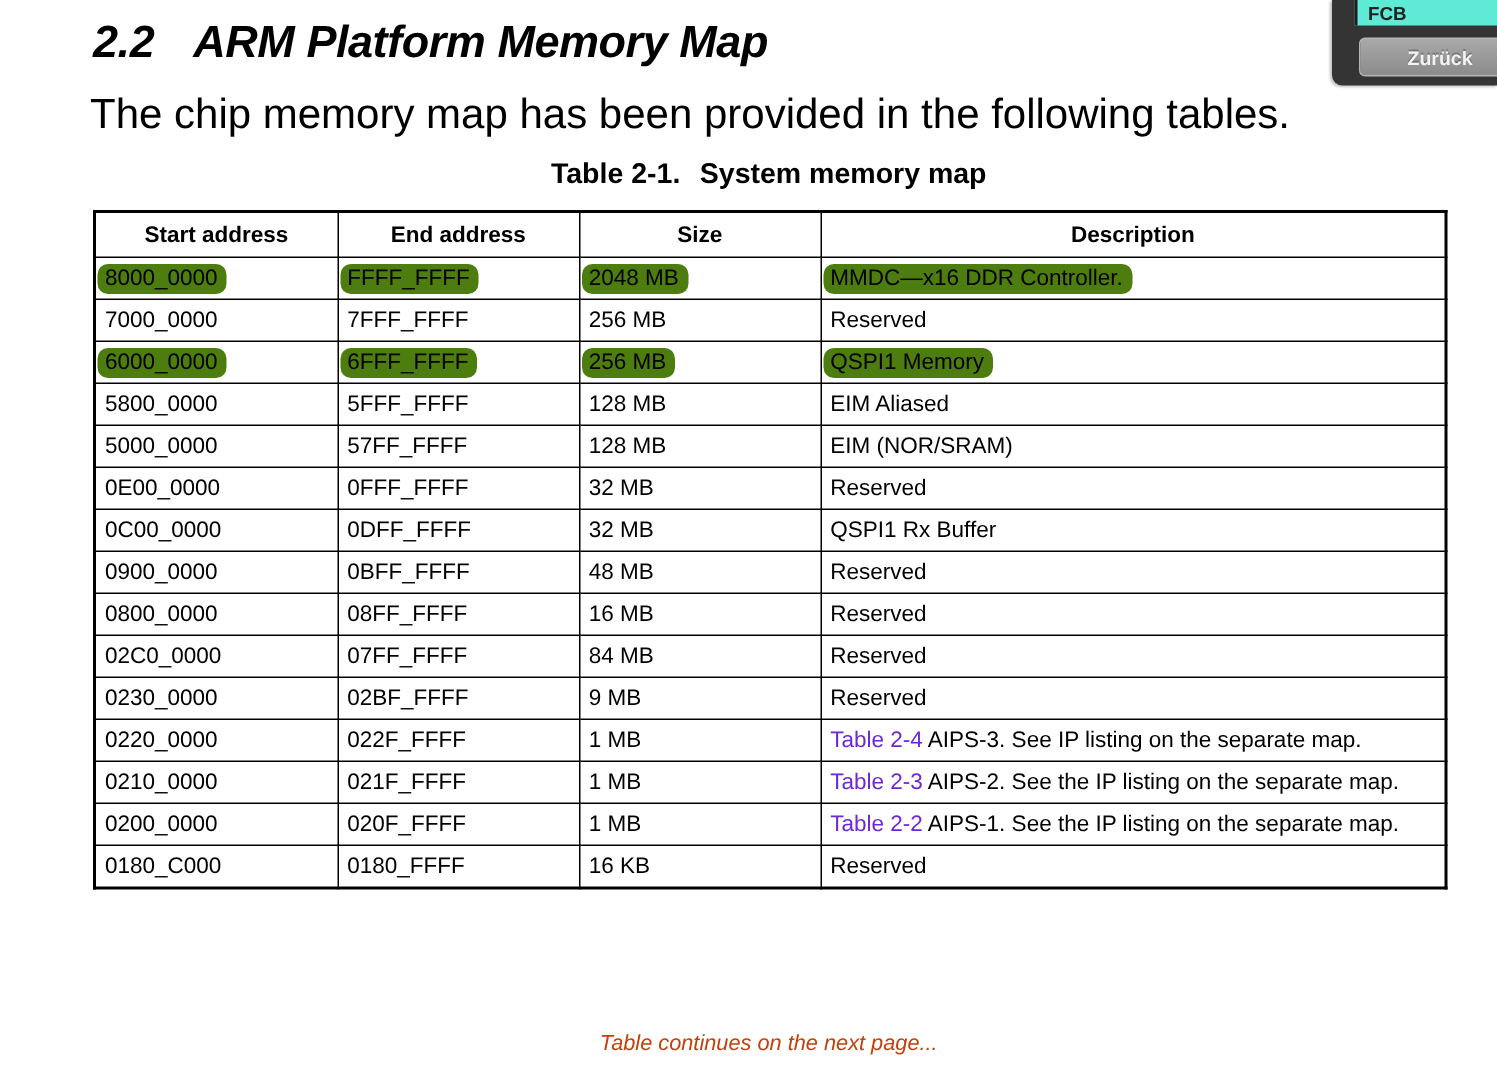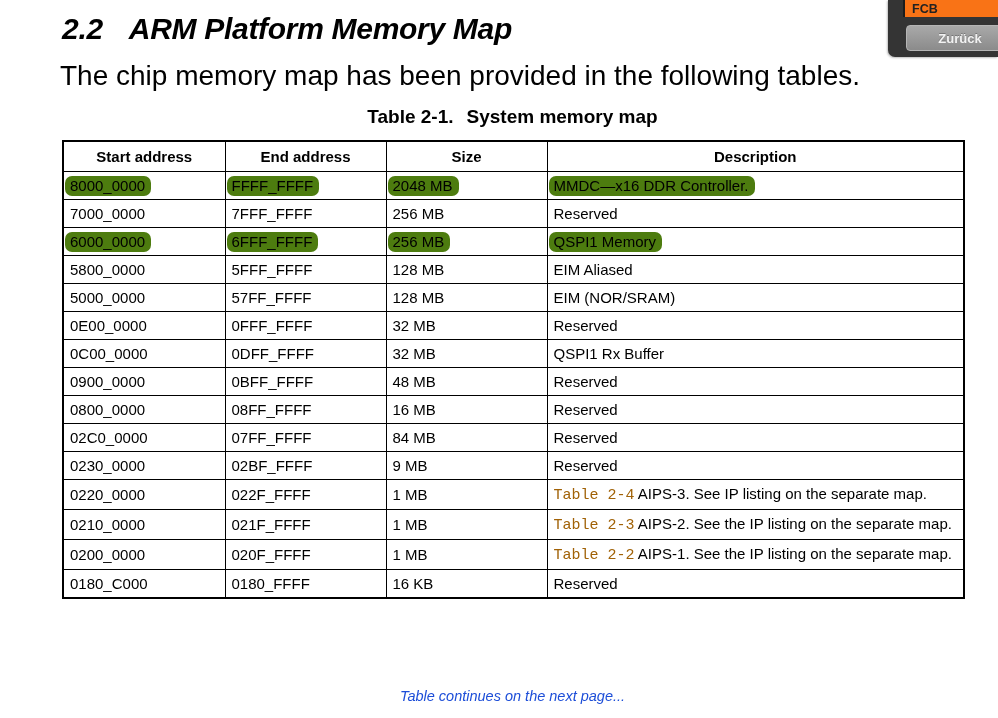--- a/index.html
+++ b/index.html
@@ -63,41 +63,41 @@
     line-height: 21px;
     vertical-align: middle;
   }
   .hl {
     background: #4d7c0f;
     border-radius: 7px;
     padding: 1px 6px 2px 5px;
     margin-left: -5px;
     box-decoration-break: clone;
   }
-  .link { color: #a16207; font-family: Liberation Mono, monospace; }
+  .link { color: #6d28d9; }
 
   .continuation-note {
     position: absolute; left: 62px; top: 688px; width: 901px;
     text-align: center;
     font-style: italic;
     font-size: 14.5px;
-    color: #1d4ed8;
+    color: #c2410c;
   }
 
   
   .overlay-panel {
     position: absolute; top: 0; right: 0;
     width: 110px; height: 57px;
     background: #343434;
     border-bottom-left-radius: 7px;
     box-shadow: -1px 1px 2px rgba(0,0,0,0.25);
   }
   .fcb-field {
     position: absolute; left: 15px; top: 0; right: 0; height: 17px;
-    background: #f97316;
+    background: #5eead4;
     color: #222;
     font-size: 12.5px; font-weight: bold;
     display: flex; align-items: center;
     padding-left: 7px;
     border-left: 2px solid #1c1c1c;
   }
   .back-button {
     position: absolute; left: 18px; top: 25px;
     width: 108px; height: 26px;
     background: linear-gradient(#a9a9a9, #8b8b8b);

